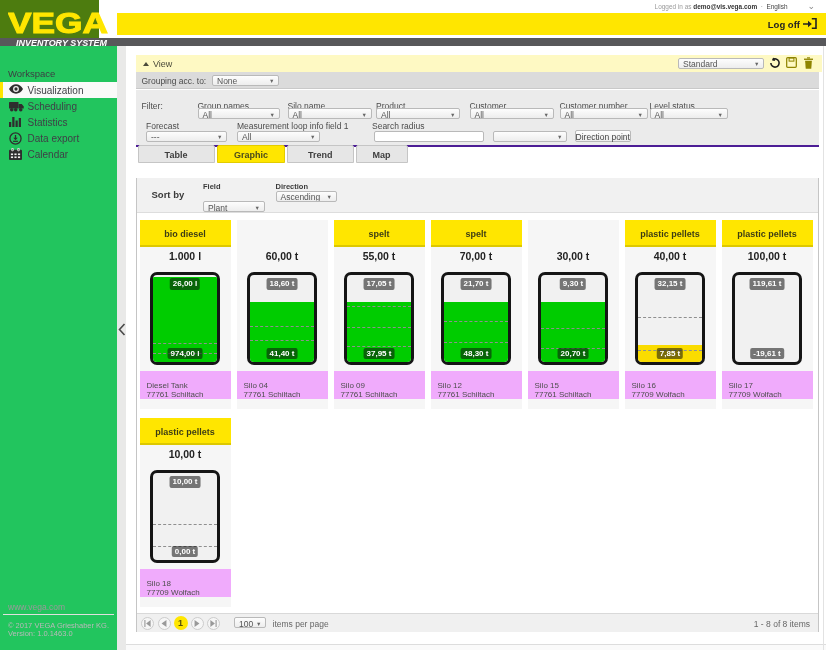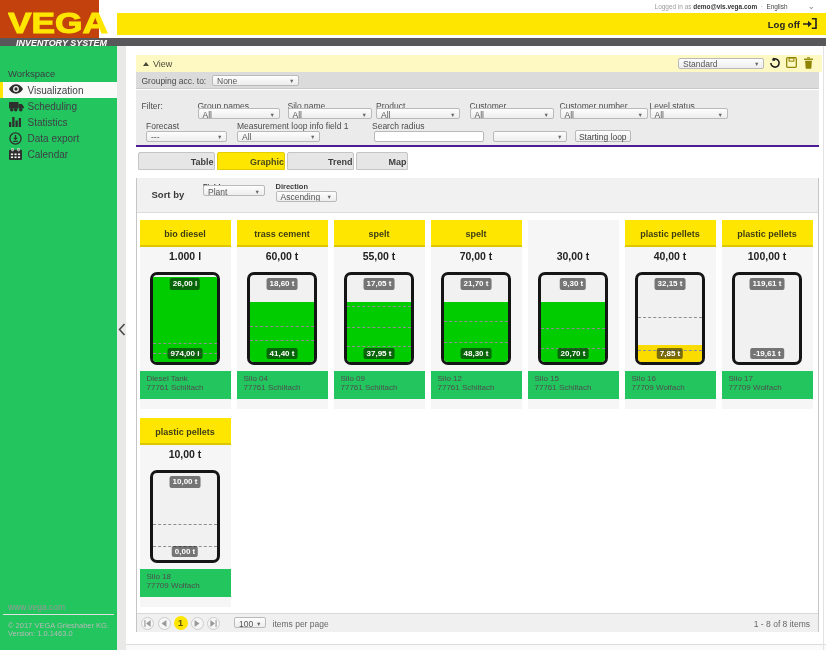--- a/index.html
+++ b/index.html
@@ -5,21 +5,21 @@
 html,body{width:826px;height:650px;font-family:"Liberation Sans",sans-serif;background:#fff;overflow:hidden;position:relative}
 .abs{position:absolute}
 
 #topstrip{position:absolute;left:0;top:0;width:826px;height:12.5px;background:#fff}
 #topright{position:absolute;top:2.5px;right:38px;font-size:7px;color:#9a9a9a;white-space:nowrap;transform:scaleX(0.92);transform-origin:right center}
 #caret{position:absolute;top:1px;right:11px;font-size:9px;color:#888}
 #topright b{color:#333}
 #topright .eng{color:#444}
 #ybar{position:absolute;left:117px;top:12.5px;width:709px;height:22px;background:#ffe600}
 #logoff{position:absolute;right:26px;top:6px;font-size:9.5px;font-weight:bold;color:#222}
-#logo{position:absolute;left:0;top:0;width:99px;height:37.5px;background:#c2410c}
+#logo{position:absolute;left:0;top:0;width:99px;height:37.5px;background:#4d7c0f}
 #graybar{position:absolute;left:0;top:37.5px;width:826px;height:8.5px;background:#58585a}
 
 #sidebar{position:absolute;left:0;top:46px;width:117px;height:604px;background:#22c55e}
 #gutter{position:absolute;left:117px;top:46px;width:8.5px;height:604px;background:#e9e9e8}
 #ws{position:absolute;left:8px;top:22px;font-size:9.5px;color:#3c3c42}
 .mi{position:absolute;left:0;width:117px;height:16px;font-size:10px;color:#3f3f46}
 .mi .mt{position:absolute;left:27.5px;top:3px}
 .mi svg{position:absolute;left:9px;top:2px}
 .mi.active{background:#fafaf9;border-left:3px solid #ffe600}
 .mi.active svg{left:6px}
@@ -36,38 +36,38 @@
 #filt{position:absolute;left:136px;top:89.5px;width:682.5px;height:57px;background:#ebebeb;border-bottom:2px solid #4c1d95}
 .flabel{position:absolute;font-size:8.5px;color:#4c4c4c;white-space:nowrap}
 .dd{position:absolute;height:11px;background:linear-gradient(#fdfdfd,#ededed);border:1px solid #b9b9b9;border-radius:2px;font-size:8.5px;color:#555;padding:0.5px 0 0 4px;overflow:hidden;white-space:nowrap}
 .dd .arr{position:absolute;right:3.5px;top:2.5px;font-size:5.5px;color:#666}
 .tinput{position:absolute;height:11px;background:#fff;border:1px solid #b9b9b9;border-radius:2px}
 .btn{position:absolute;height:12.5px;background:linear-gradient(#fdfdfd,#ededed);border:1px solid #b9b9b9;border-radius:2px;font-size:8.5px;color:#444;text-align:center;padding-top:1.5px}
 
 #vhead .dd{top:2.5px}
 .hicon{position:absolute;top:2px}
 
-.tab{position:absolute;top:152px;height:18px;background:#e6e6e6;border:1px solid #c5c5c5;border-radius:2px 2px 0 0;font-size:9px;font-weight:bold;color:#3e3e3e;text-align:right;padding-top:4px}
+.tab{position:absolute;top:145px;height:18px;background:#e6e6e6;border:1px solid #c5c5c5;border-radius:2px 2px 0 0;font-size:9px;font-weight:bold;color:#3e3e3e;text-align:center;padding-top:4px}
 .tab.on{background:#ffe600;border-color:#e3cc00;color:#4c4c1c}
 
 #cbox{position:absolute;left:136px;top:177.5px;width:682.5px;height:454.5px;background:#fff;border:1px solid #c5c5c5;border-top:1px solid #c5c5c5}
 #sortbar{position:absolute;left:136.5px;top:178px;width:681.5px;height:35px;background:#f1f1f1;border-bottom:1px solid #ddd}
 #sortbar .sb{position:absolute;left:15px;top:10.5px;font-size:9.5px;font-weight:bold;color:#3a3a3a}
 #sortbar .sl{position:absolute;font-size:7.5px;font-weight:bold;color:#3a3a3a}
 
 .card{position:absolute;width:91px;height:188.5px;background:#f6f6f6}
 .card .hd{position:absolute;left:0;top:0;width:91px;height:26.5px;background:#ffe600;box-shadow:inset 0 -2px 0 rgba(120,110,0,0.25);font-size:9px;font-weight:bold;color:#3e3e14;text-align:center;padding-top:8.5px}
 .card .cap{position:absolute;left:0;top:30px;width:91px;text-align:center;font-size:10.5px;font-weight:bold;color:#222}
 .card .silo{position:absolute;left:10.5px;top:52px;width:70px;height:93px;border:3px solid #151515;border-radius:7px;background:#f1f1f1;overflow:hidden}
 .card .fill{position:absolute;left:0;bottom:0;width:64px}
 .card .dash{position:absolute;left:0;width:64px;height:0;border-top:1px dashed #8f8f8f}
 .badge{position:absolute;left:50%;transform:translateX(-50%);background:rgba(15,15,15,0.55);color:#fff;font-size:8px;font-weight:bold;white-space:nowrap;padding:1px 3px 1.5px;border-radius:2px}
 .btop{top:3px}
 .bbot{bottom:3px}
-.card .ft{position:absolute;left:0;top:151px;width:91px;height:28px;background:#22c55e;font-size:8px;line-height:8.6px;color:#4e4e4e;padding:4px 0 0 7px}
+.card .ft{position:absolute;left:0;top:151px;width:91px;height:28px;background:#f0abfc;font-size:8px;line-height:8.6px;color:#4e4e4e;padding:11px 0 0 7px}
 
 #pager{position:absolute;left:136.5px;top:613px;width:681.5px;height:18.5px;background:#f0f0f0;border-top:1px solid #d9d9d9}
 .pbtn{position:absolute;top:2.5px;width:13px;height:13px;border:1px solid #ccc;border-radius:50%;background:#f6f6f6;color:#999;text-align:center;font-size:6px;line-height:12px}
 .pcur{position:absolute;top:2px;width:14px;height:14px;border-radius:50%;background:#ffe600;color:#55500a;font-weight:bold;text-align:center;font-size:9px;line-height:14px}
 #pager .ipp{position:absolute;left:136px;top:5px;font-size:8.5px;color:#666}
 #pager .cnt{position:absolute;right:8px;top:5px;font-size:8.5px;color:#666}
 #botline{position:absolute;left:126px;top:644px;width:700px;height:6px;background:#fafafa;border-top:1px solid #ddd}
 </style></head>
 <body>
 <div id="topstrip"></div>
@@ -172,21 +172,21 @@
       <rect x="4.5" y="1.5" width="7" height="4.5" stroke="#8f8400" stroke-width="1.5" fill="none"></rect>
     </svg>
   <svg class="hicon" style="left:666.5px" width="11" height="12" viewBox="0 0 14 16">
       <path d="M1 3h12" stroke="#8f8400" stroke-width="1.8"></path>
       <path d="M5 1.2h4" stroke="#8f8400" stroke-width="1.6"></path>
       <path d="M2.5 5h9l-0.8 10.5h-7.4z" fill="#8f8400"></path>
     </svg>
 </div>
 <div id="grp">
   <div class="lbl">Grouping acc. to:</div>
-  <div class="dd" style="left:76px;top:3px;width:87px">None<span class="arr">▼</span></div>
+  <div class="dd" style="left:76px;top:3px;width:67px">None<span class="arr">▼</span></div>
 </div>
 <div id="filt">
   <div class="flabel" style="left:5.5px;top:11px">Filter:</div>
   <div class="flabel" style="left:61.5px;top:11px">Group names</div>
     <div class="flabel" style="left:151.5px;top:11px">Silo name</div>
     <div class="flabel" style="left:240px;top:11px">Product</div>
     <div class="flabel" style="left:333.5px;top:11px">Customer</div>
     <div class="flabel" style="left:423.5px;top:11px">Customer number</div>
     <div class="flabel" style="left:513.5px;top:11px">Level status</div>
   <div class="dd" style="left:61.5px;top:18.5px;width:82px">All<span class="arr">▼</span></div>
@@ -197,51 +197,50 @@
     <div class="dd" style="left:513.5px;top:18.5px;width:78px">All<span class="arr">▼</span></div>
   <div class="flabel" style="left:10px;top:31.5px">Forecast</div>
   <div class="flabel" style="left:101px;top:31.5px">Measurement loop info field 1</div>
   <div class="flabel" style="left:236px;top:31.5px">Search radius</div>
   <div class="dd" style="left:10px;top:41px;width:81px">---<span class="arr">▼</span></div>
   <div class="dd" style="left:101px;top:41px;width:83px">All<span class="arr">▼</span></div>
   <div class="tinput" style="left:238px;top:41px;width:110px"></div>
   <div class="dd" style="left:356.5px;top:41px;width:74.5px">
       <span class="arr">▼</span>
     </div>
-  <div class="btn" style="left:438.5px;top:40px;width:56.5px">Starting loop</div>
+  <div class="btn" style="left:438.5px;top:40px;width:56.5px">Direction point</div>
 </div>
 
 <div class="tab" style="left:137.5px;width:77px">Table</div>
 <div class="tab on" style="left:217px;width:68px">Graphic</div>
 <div class="tab" style="left:287px;width:66.5px">Trend</div>
 <div class="tab" style="left:355.5px;width:52px">Map</div>
 
 <div id="cbox"></div>
 <div id="sortbar">
   <div class="sb">Sort by</div>
   <div class="sl" style="left:66.5px;top:4px">Field</div>
-  <div class="dd" style="left:66.5px;top:7px;width:61.5px">Plant<span class="arr">▼</span></div>
+  <div class="dd" style="left:66.5px;top:23px;width:61.5px">Plant<span class="arr">▼</span></div>
   <div class="sl" style="left:139px;top:4px">Direction</div>
   <div class="dd" style="left:139px;top:12.5px;width:61px">Ascending<span class="arr">▼</span></div>
 </div>
 
 <div class="card" style="left:139.5px;top:220px">
 <div class="hd">bio diesel</div>
 <div class="cap">1.000 l</div>
 <div class="silo">
       <div class="fill" style="height:84.7px;background:#00cc00"></div>
       <div class="dash" style="top:68px"></div>
       <div class="dash" style="top:77.5px"></div>
       <div class="badge btop">26,00 l</div>
       <div class="badge bbot">974,00 l</div>
     </div>
 <div class="ft">Diesel Tank<br>77761 Schiltach</div>
 </div>
 <div class="card" style="left:236.5px;top:220px">
-<div class="hd">trass cement</div>
 <div class="cap">60,00 t</div>
 <div class="silo">
       <div class="fill" style="height:60.0px;background:#00cc00"></div>
       <div class="dash" style="top:50.5px"></div>
       <div class="dash" style="top:64.5px"></div>
       <div class="badge btop">18,60 t</div>
       <div class="badge bbot">41,40 t</div>
     </div>
 <div class="ft">Silo 04<br>77761 Schiltach</div>
 </div>

